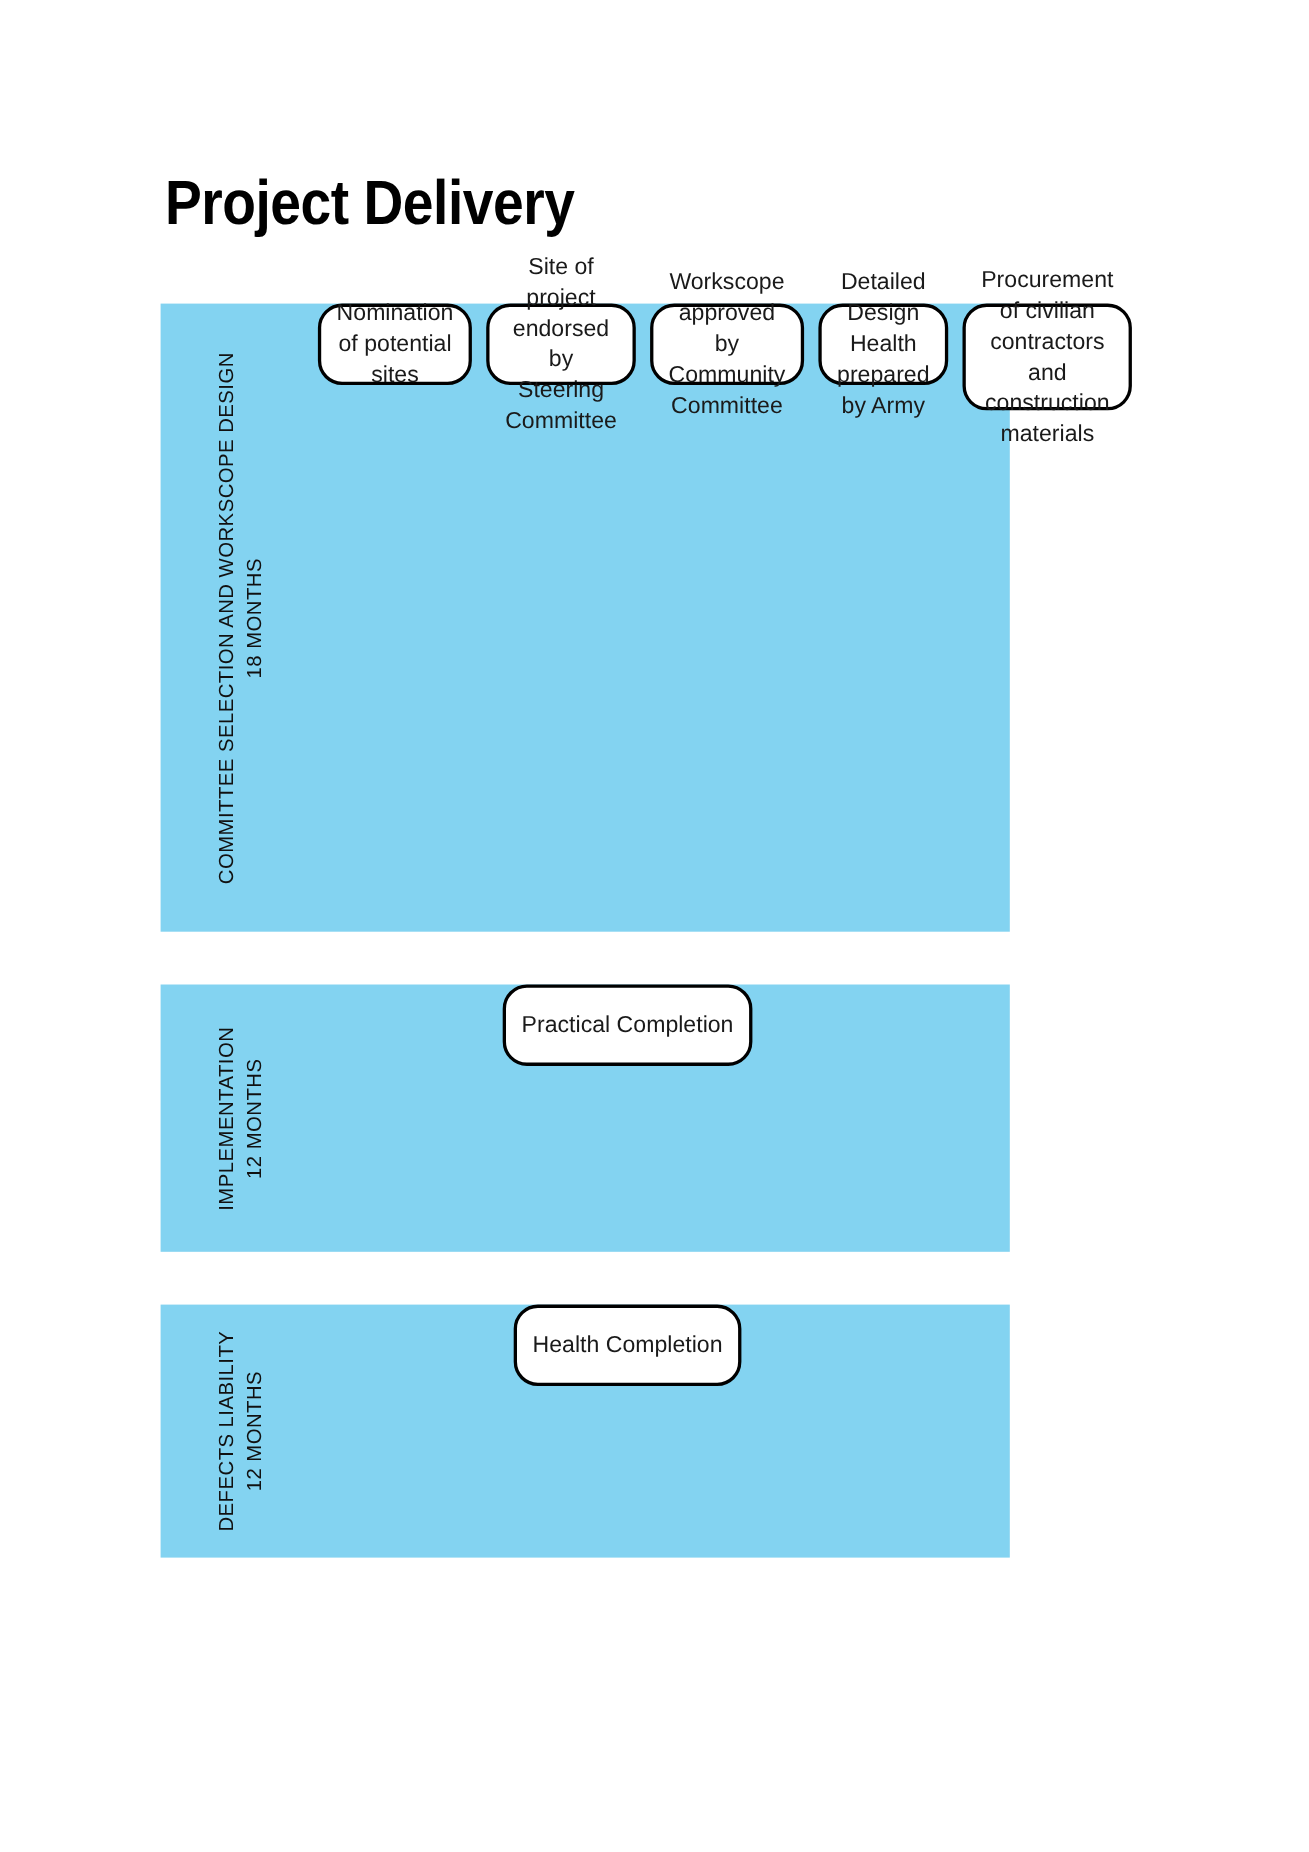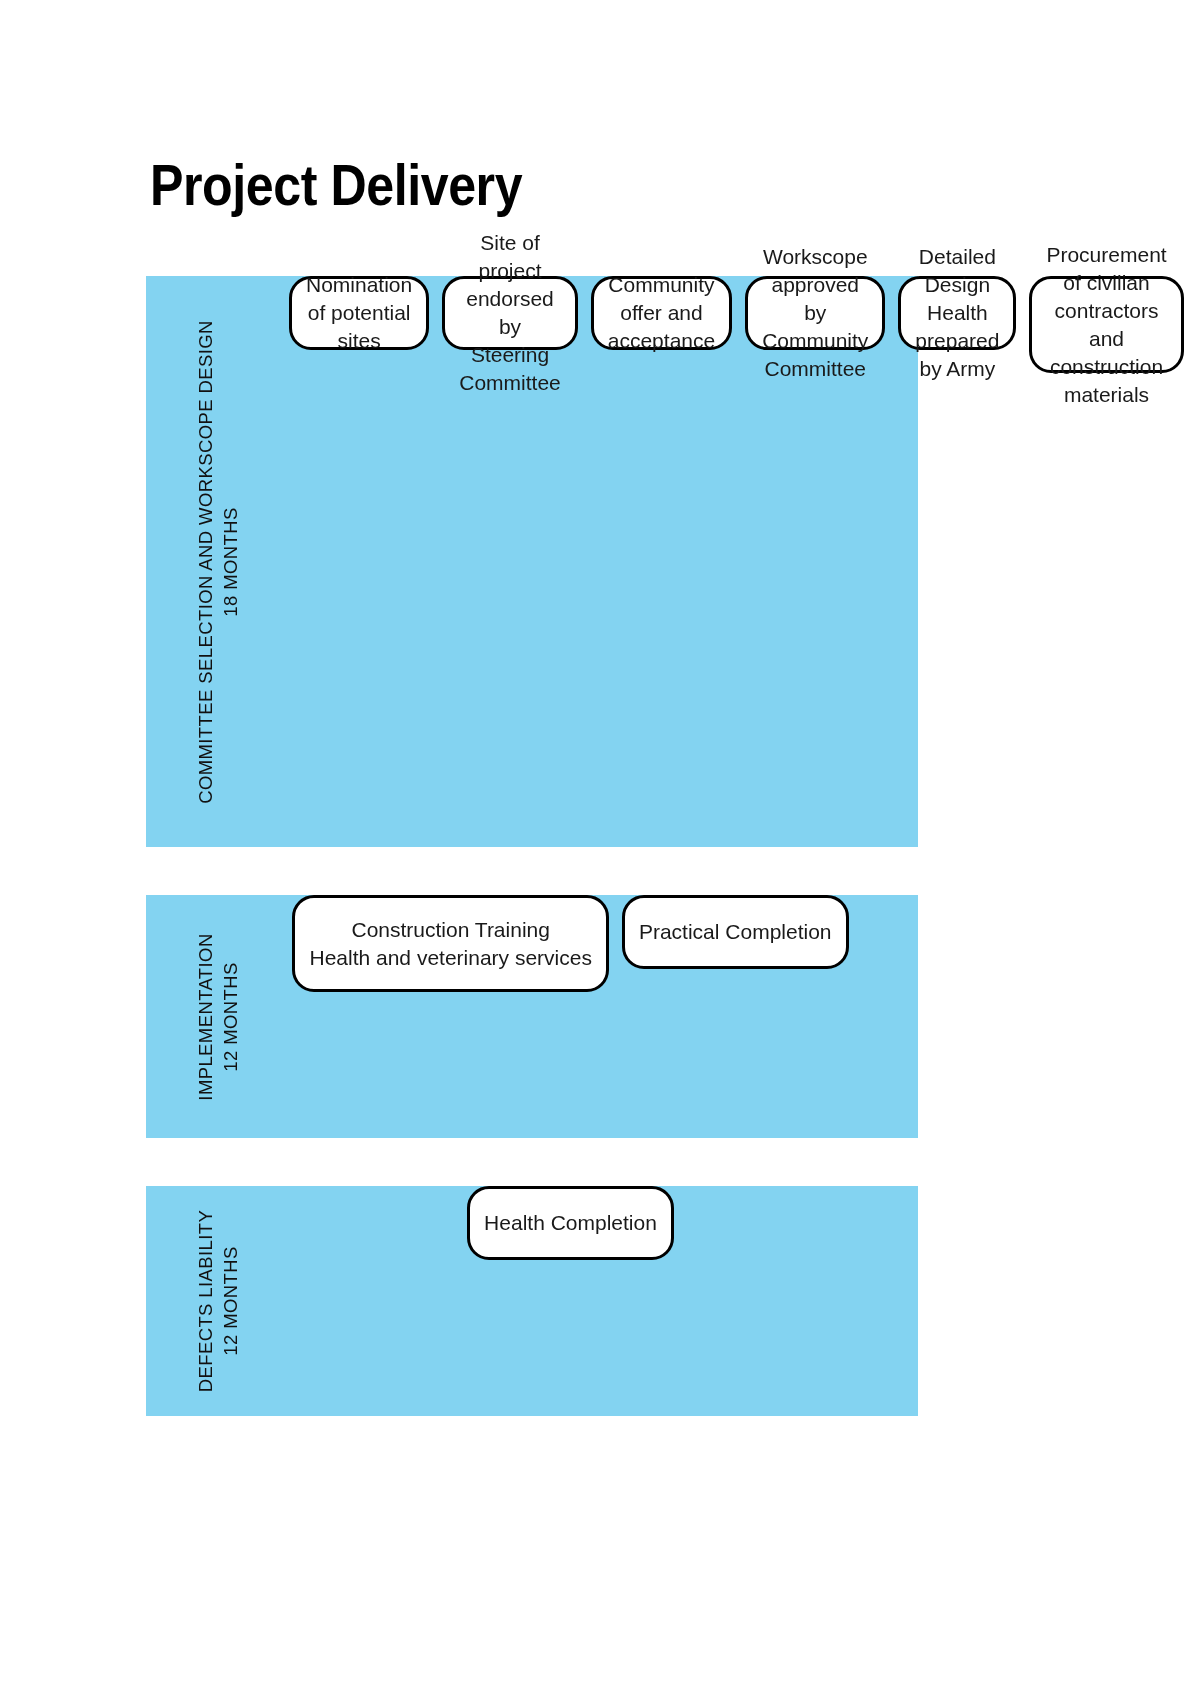--- a/index.html
+++ b/index.html
@@ -120,23 +120,20 @@
       </div>
     </div>
     <div class="phase-boxes">
       <div class="step-box">
         <span class="step-text">Nomination of potential sites</span>
       </div>
       <div class="step-box">
         <span class="step-text">Site of project endorsed by Steering Committee</span>
       </div>
       <div class="step-box">
-        <span class="step-text">Community offer and acceptance</span>
-      </div>
-      <div class="step-box">
         <span class="step-text">Workscope approved by Community Committee</span>
       </div>
       <div class="step-box">
         <span class="step-text">Detailed Design Health prepared by Army</span>
       </div>
       <div class="step-box tall">
         <div>
           <span class="step-text">Procurement of civilian contractors</span>
           <span class="step-text">and construction materials</span>
         </div>
@@ -145,26 +142,20 @@
   </section>
 
   <section class="phase phase-2">
     <div class="phase-label-col">
       <div class="phase-label">
         <span class="line1">IMPLEMENTATION</span>
         <span class="line2">12 MONTHS</span>
       </div>
     </div>
     <div class="phase-boxes">
-      <div class="step-box tall">
-        <div>
-          <span class="step-text">Construction Training</span>
-          <span class="step-text">Health and veterinary services</span>
-        </div>
-      </div>
       <div class="step-box">
         <span class="step-text">Practical Completion</span>
       </div>
     </div>
   </section>
 
   <section class="phase phase-3">
     <div class="phase-label-col">
       <div class="phase-label">
         <span class="line1">DEFECTS LIABILITY</span>

